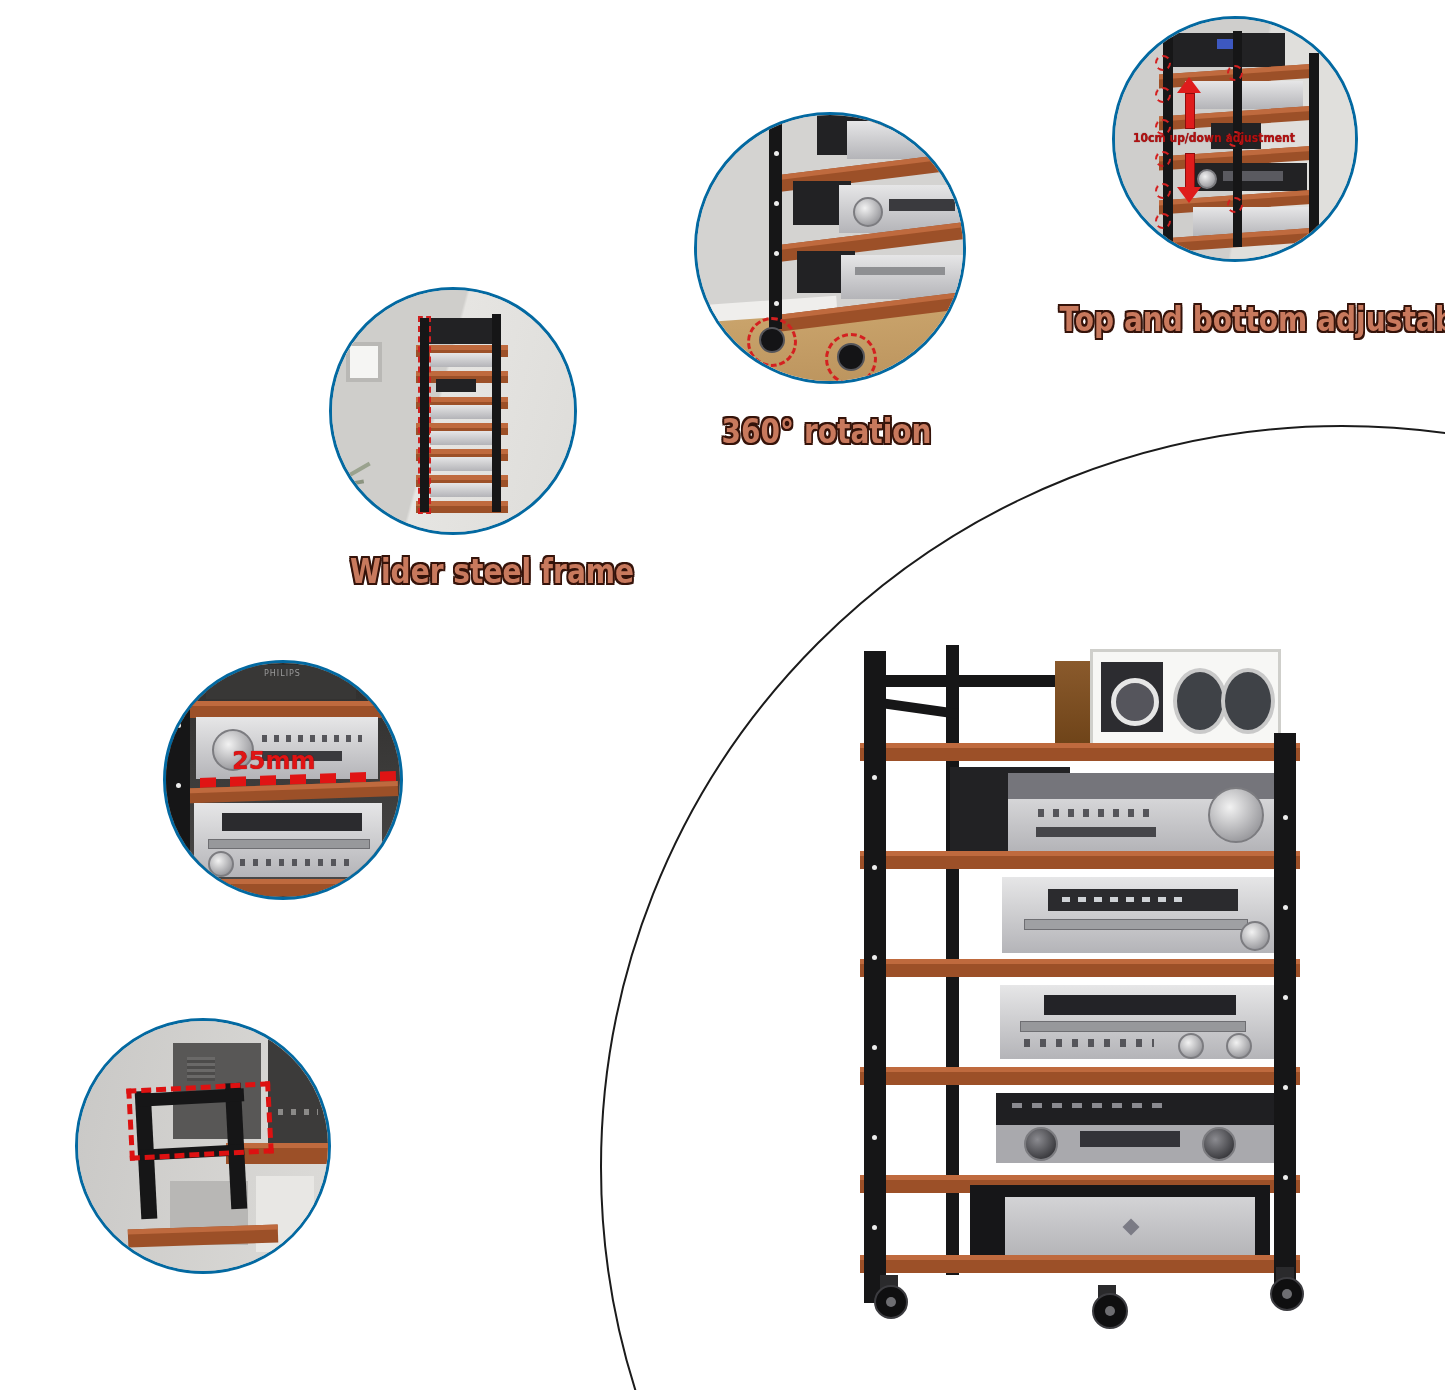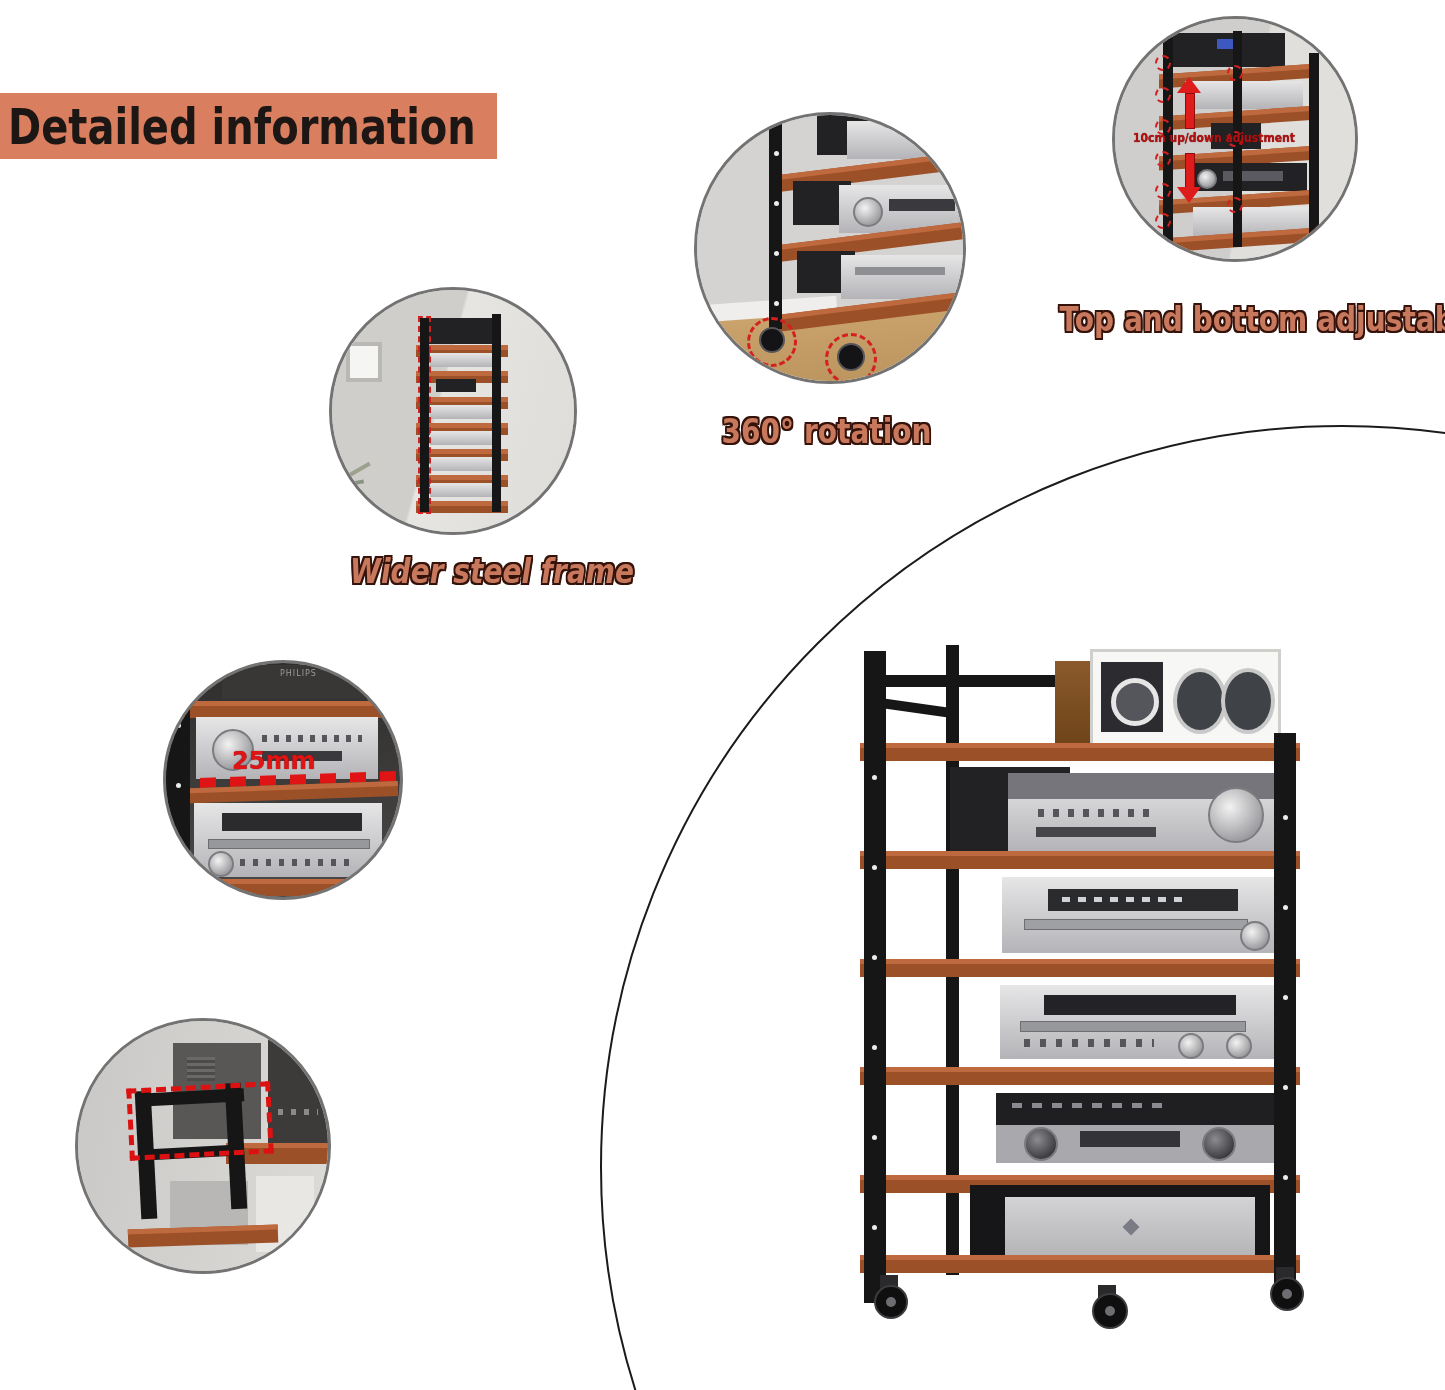--- a/index.html
+++ b/index.html
@@ -15,21 +15,21 @@
   .subtitle-text{left:8px;top:0;height:66px;line-height:68px;font-size:50px;font-weight:bold;
               color:#1c1714;white-space:nowrap;transform:scaleX(.8);transform-origin:left center;}
 
   
   .feature-label{position:absolute;text-align:center;font-weight:bold;font-size:33px;color:#c8795d;
     text-shadow:-2px -2px 0 #35130a,2px -2px 0 #35130a,-2px 2px 0 #35130a,2px 2px 0 #35130a,
                 0 -2px 0 #35130a,0 2px 0 #35130a,-2px 0 0 #35130a,2px 0 0 #35130a;}
   .feature-label span{display:inline-block;transform:scaleX(.85);white-space:nowrap;}
 
   
-  .photo-circle{position:absolute;border-radius:50%;overflow:hidden;border:3px solid #737373;
+  .photo-circle{position:absolute;border-radius:50%;overflow:hidden;border:3px solid #0369a1;
                 background:#d5d4d2;}
   .post{background:#161617;}
   .shelf{background:#9c5028;border-top:5px solid #bf6a3e;}
   .silver{background:linear-gradient(#e6e6e7,#b4b4b8);}
   .darkbox{background:#222224;}
   .dashred{border:2px dashed #d42020;background:transparent;}
   .dash-ring{border:3px dashed #d42020;border-radius:50%;background:transparent;}
   .knob{border-radius:50%;background:radial-gradient(circle at 38% 35%,#f2f2f2,#9b9b9f 75%);
         border:2px solid #7c7c80;}
   .red-note{font-weight:bold;color:#b31111;text-shadow:0 0 1px #5a0707;}
@@ -44,23 +44,20 @@
                border-bottom:16px solid #df1c1c;}
   .arr-head-down{width:0;height:0;border-left:12px solid transparent;border-right:12px solid transparent;
                border-top:16px solid #df1c1c;}
   .screwdots{width:5px;height:5px;border-radius:50%;background:#ececec;}
 </style>
 </head>
 <body>
 
 <div id="canvas">
 
-  <div class="abs subtitle-bar">
-    <div class="abs subtitle-text">Detailed information</div>
-  </div>
 
   <div class="abs" id="big-circle"></div>
 
   <div class="abs" style="left:850px;top:645px;width:460px;height:680px;">
 
     <div class="abs post" style="left:96px;top:0;width:13px;height:630px;"></div>
 
     <div class="abs post" style="left:26px;top:30px;width:230px;height:12px;"></div>
     <div class="abs post" style="left:24px;top:58px;width:84px;height:10px;transform:rotate(8deg);"></div>
 
@@ -222,27 +219,27 @@
     <div class="abs silver" style="left:98px;top:141px;width:62px;height:14px;"></div>
     <div class="abs shelf" style="left:84px;top:159px;width:92px;height:7px;"></div>
     <div class="abs silver" style="left:98px;top:167px;width:62px;height:14px;"></div>
     <div class="abs shelf" style="left:84px;top:185px;width:92px;height:7px;"></div>
     <div class="abs silver" style="left:98px;top:193px;width:62px;height:14px;"></div>
     <div class="abs shelf" style="left:84px;top:211px;width:92px;height:7px;"></div>
 
     <div class="abs post" style="left:88px;top:28px;width:9px;height:194px;outline:2px dashed #d02020;"></div>
     <div class="abs post" style="left:160px;top:24px;width:9px;height:198px;"></div>
   </div>
-  <div class="feature-label" style="left:325px;top:552px;width:300px;font-style:italic;">
+  <div class="feature-label" style="left:325px;top:552px;width:300px;">
     <span>Wider steel frame</span>
   </div>
 
   <div class="photo-circle" style="left:163px;top:660px;width:234px;height:234px;">
     <div class="abs" style="left:0;top:0;width:100%;height:100%;background:linear-gradient(#2f2e2d,#4a4948);"></div>
-    <div class="abs" style="left:56px;top:2px;width:150px;height:34px;background:#38373650;background:#383736;">
+    <div class="abs" style="left:40px;top:2px;width:150px;height:34px;background:#38373650;background:#383736;">
       <div class="abs" style="left:58px;top:4px;font-size:8px;color:#9a9a9a;letter-spacing:1px;">PHILIPS</div>
     </div>
     <div class="abs shelf" style="left:6px;top:38px;width:226px;height:12px;"></div>
     <div class="abs silver" style="left:30px;top:54px;width:182px;height:62px;">
       <div class="abs knob" style="left:16px;top:12px;width:38px;height:38px;"></div>
       <div class="abs" style="left:66px;top:18px;width:100px;height:7px;background:repeating-linear-gradient(90deg,#55555a 0 5px,transparent 5px 12px);"></div>
       <div class="abs" style="left:66px;top:34px;width:80px;height:10px;background:#3a3a3e;"></div>
     </div>
     <div class="abs red-note" style="left:66px;top:84px;font-size:24px;color:#e01414;">25mm</div>
     <div class="abs" style="left:4px;top:112px;width:226px;height:10px;background:repeating-linear-gradient(90deg,#e01414 0 16px,transparent 16px 30px);transform:rotate(-2deg);"></div>

